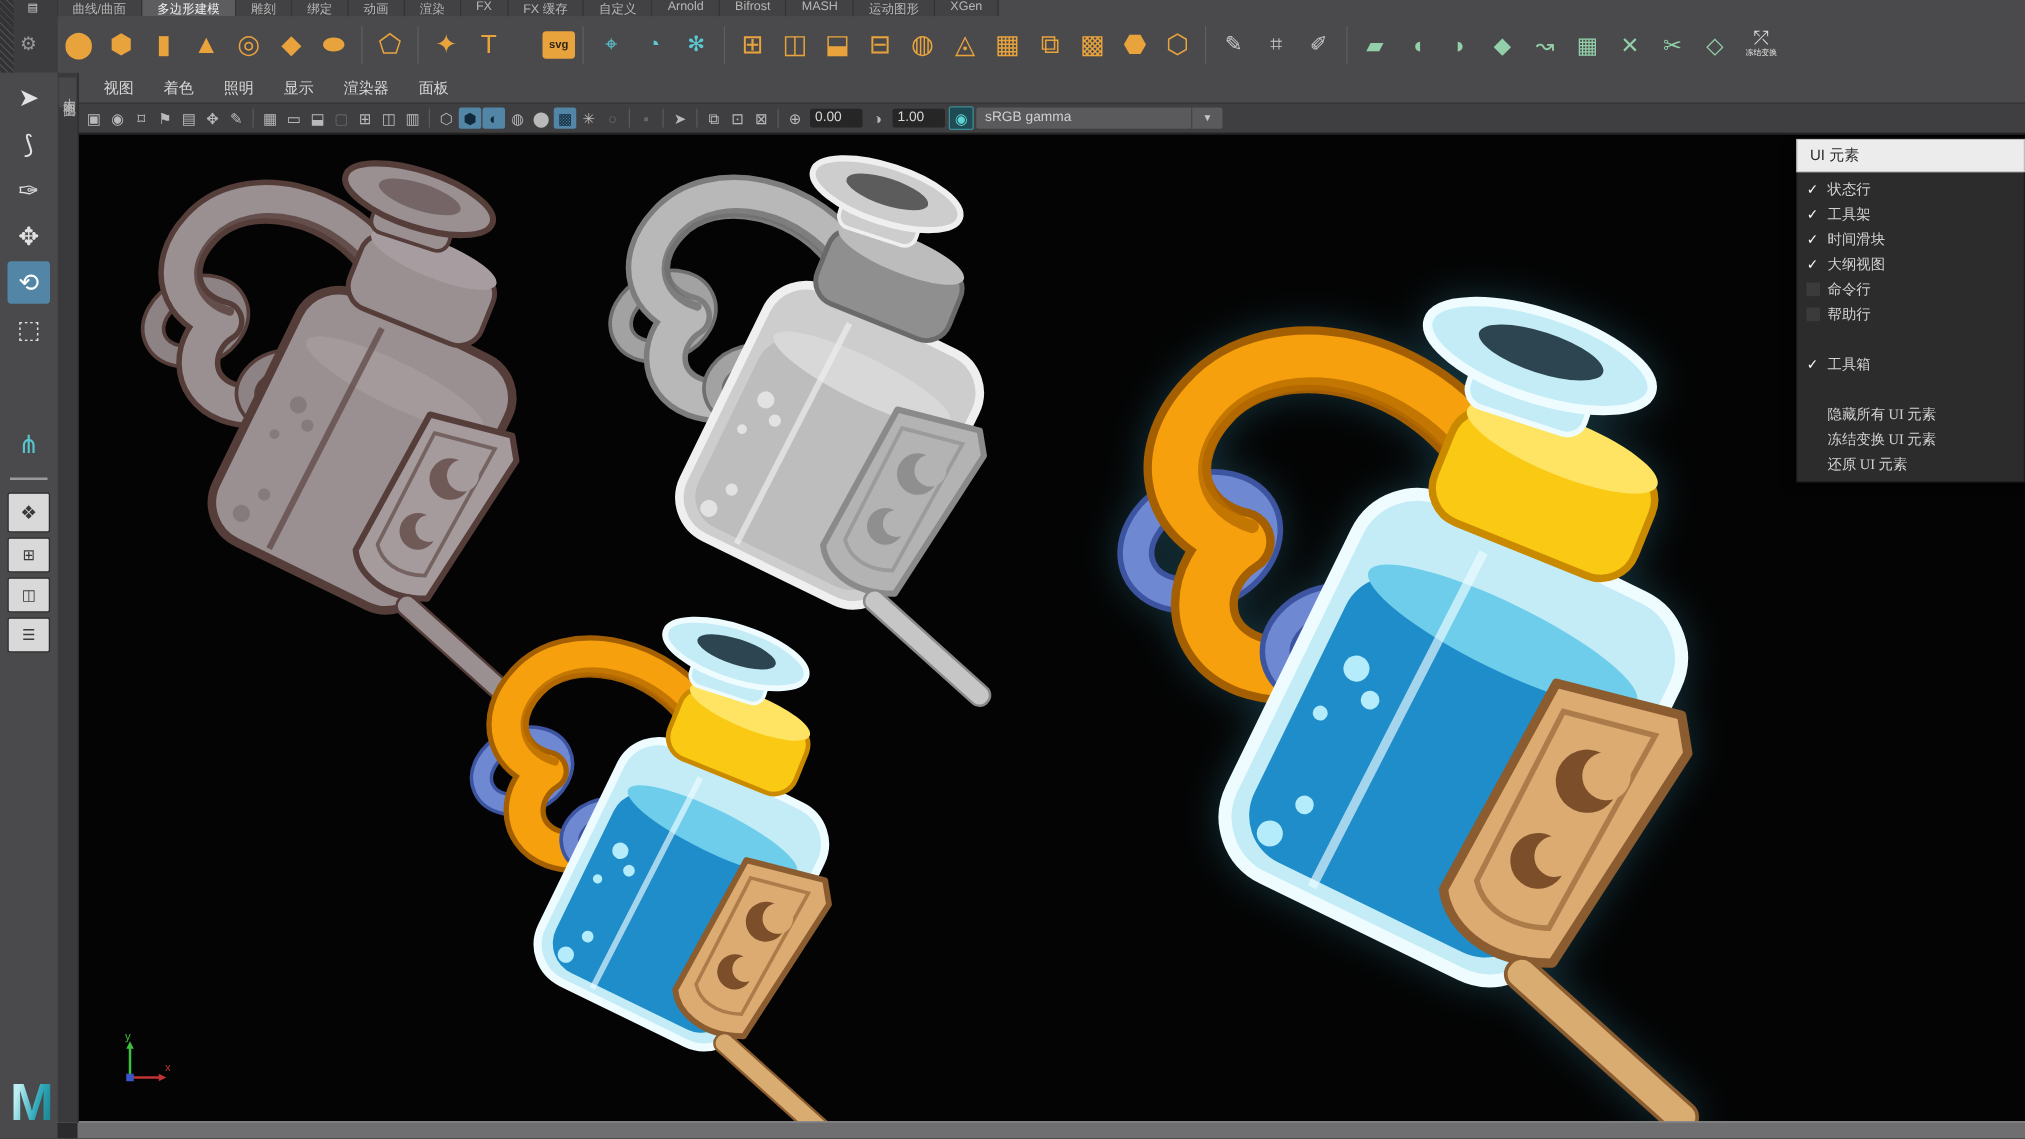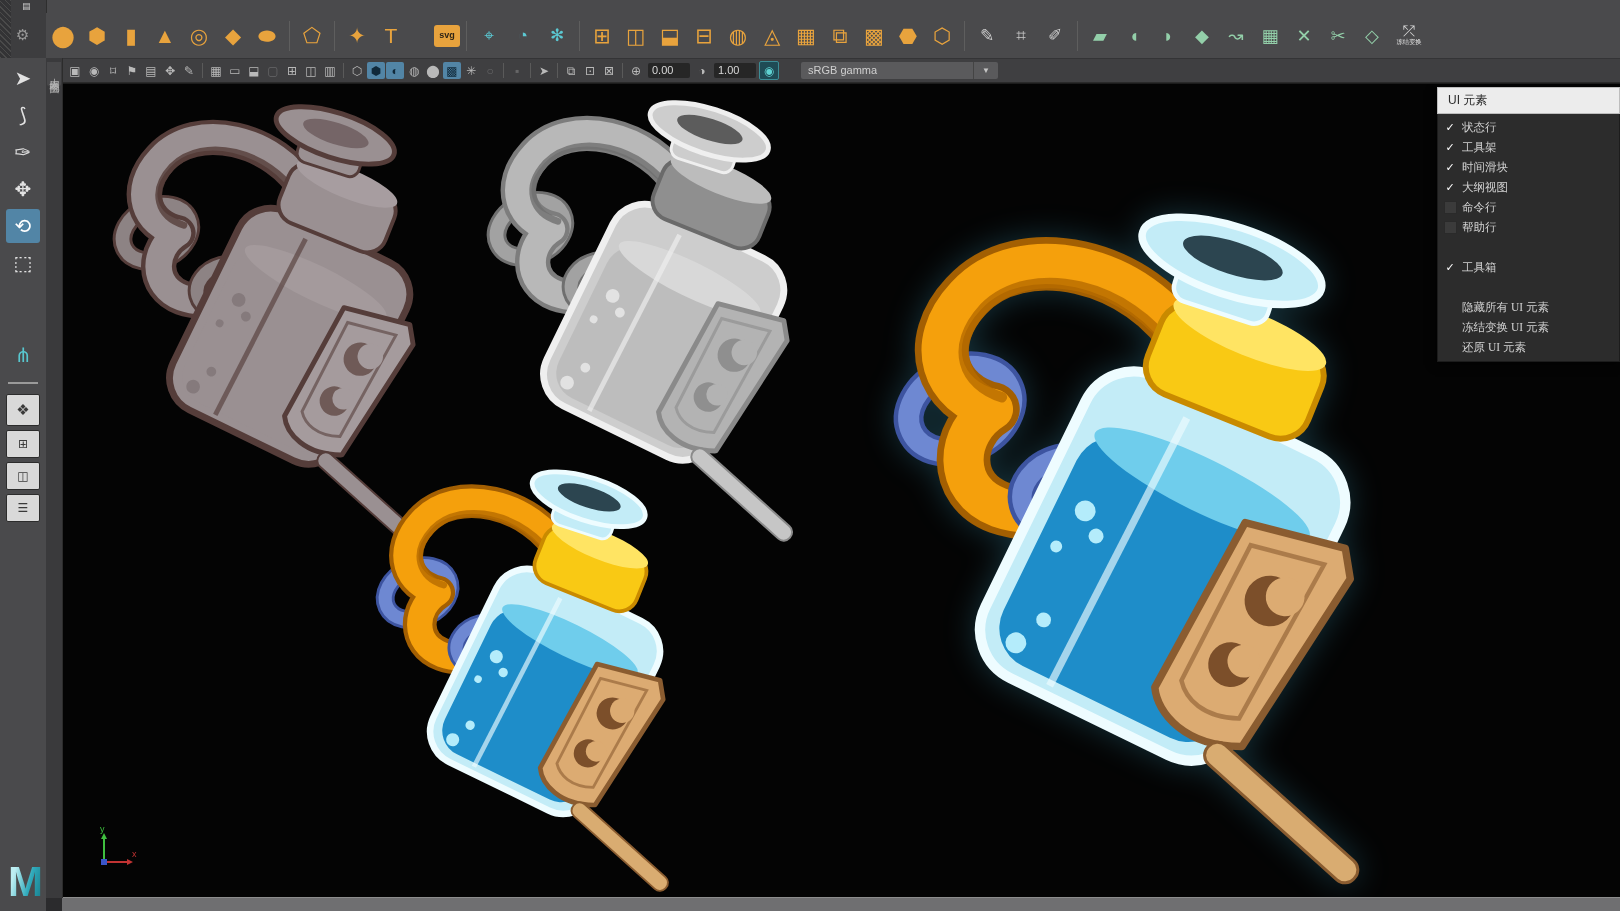--- a/index.html
+++ b/index.html
@@ -58,21 +58,21 @@
   .vp-toolbar{height:23px;background:#3f3f41;border-top:1px solid #343436;border-bottom:1px solid #2a2a2a;
       display:flex;align-items:center;padding-left:4px;gap:1px;}
   .vt-ic{width:18px;height:17px;display:flex;align-items:center;justify-content:center;font-size:12px;
       color:#b9b9b9;border-radius:2px;cursor:pointer;}
   .vt-ic.dim{opacity:.32;}
   .vt-ic.active{background:#5285a6;color:#10293a;}
   .vt-ic.teal-active{background:#1f4b55;color:#5fd2d2;border:1px solid #3c8d96;}
   .vt-ic.sep{width:1px;height:15px;background:#5a5a5a;margin:0 3px;border-radius:0;cursor:default;}
   .vt-field{min-width:34px;height:15px;background:#262626;color:#d8d8d8;font-size:11px;line-height:15px;
       padding:0 4px;margin:0 2px;border-radius:2px;cursor:text;}
-  .vt-dd{display:flex;align-items:center;margin-left:21px;cursor:pointer;}
+  .vt-dd{display:flex;align-items:center;margin-left:1px;cursor:pointer;}
   .vt-dd .val{width:165px;height:17px;background:#5a5a5c;color:#cfcfcf;font-size:11px;line-height:17px;
       padding-left:7px;border-radius:2px 0 0 2px;}
   .vt-dd .arrow{width:24px;height:17px;background:#5a5a5c;border-left:1px solid #444;color:#c5c5c5;
       font-size:8px;display:flex;align-items:center;justify-content:center;border-radius:0 2px 2px 0;}
 
   .vp-canvas{position:relative;flex:1;background:#040404;overflow:hidden;border-top:1px solid #1c1c1c;}
 
   
   .bottle{position:absolute;overflow:visible;}
   .bottle.glow{filter:drop-shadow(0 0 16px rgba(80,215,255,.22));}
@@ -100,20 +100,50 @@
 <body>
 
 <div class="app">
 
   <div class="shelf">
     <div class="shelf-left">
       <div class="shelf-grip"></div>
       <div class="shelf-menu-ic">▤</div>
       <div class="shelf-gear">⚙</div>
     </div>
+    <div class="shelf-tabs">
+
+        <div class="shelf-tab">曲线/曲面</div>
+
+        <div class="shelf-tab active">多边形建模</div>
+
+        <div class="shelf-tab">雕刻</div>
+
+        <div class="shelf-tab">绑定</div>
+
+        <div class="shelf-tab">动画</div>
+
+        <div class="shelf-tab">渲染</div>
+
+        <div class="shelf-tab">FX</div>
+
+        <div class="shelf-tab">FX 缓存</div>
+
+        <div class="shelf-tab">自定义</div>
+
+        <div class="shelf-tab">Arnold</div>
+
+        <div class="shelf-tab">Bifrost</div>
+
+        <div class="shelf-tab">MASH</div>
+
+        <div class="shelf-tab">运动图形</div>
+
+        <div class="shelf-tab">XGen</div>
+      </div>
     <div class="shelf-icons">
       <div style="display:flex;align-items:center;">
 
           <span class="sh-ic orange">⬤</span>
 
           <span class="sh-ic orange">⬢</span>
 
           <span class="sh-ic orange">▮</span>
 
           <span class="sh-ic orange">▲</span>
@@ -232,20 +262,34 @@
       </div>
     <div class="maya-logo">M</div>
   </div>
 
   <div class="rail">
     <div class="rail-tab">大纲视图</div>
   </div>
 
   <div class="viewport">
 
+    <div class="vp-menubar">
+
+        <div class="vp-menu">视图</div>
+
+        <div class="vp-menu">着色</div>
+
+        <div class="vp-menu">照明</div>
+
+        <div class="vp-menu">显示</div>
+
+        <div class="vp-menu">渲染器</div>
+
+        <div class="vp-menu">面板</div>
+      </div>
 
     <div class="vp-toolbar">
       <div style="display:flex;align-items:center;gap:1px;">
 
           <span class="vt-ic">▣</span>
 
           <span class="vt-ic">◉</span>
 
           <span class="vt-ic">⌑</span>
 

